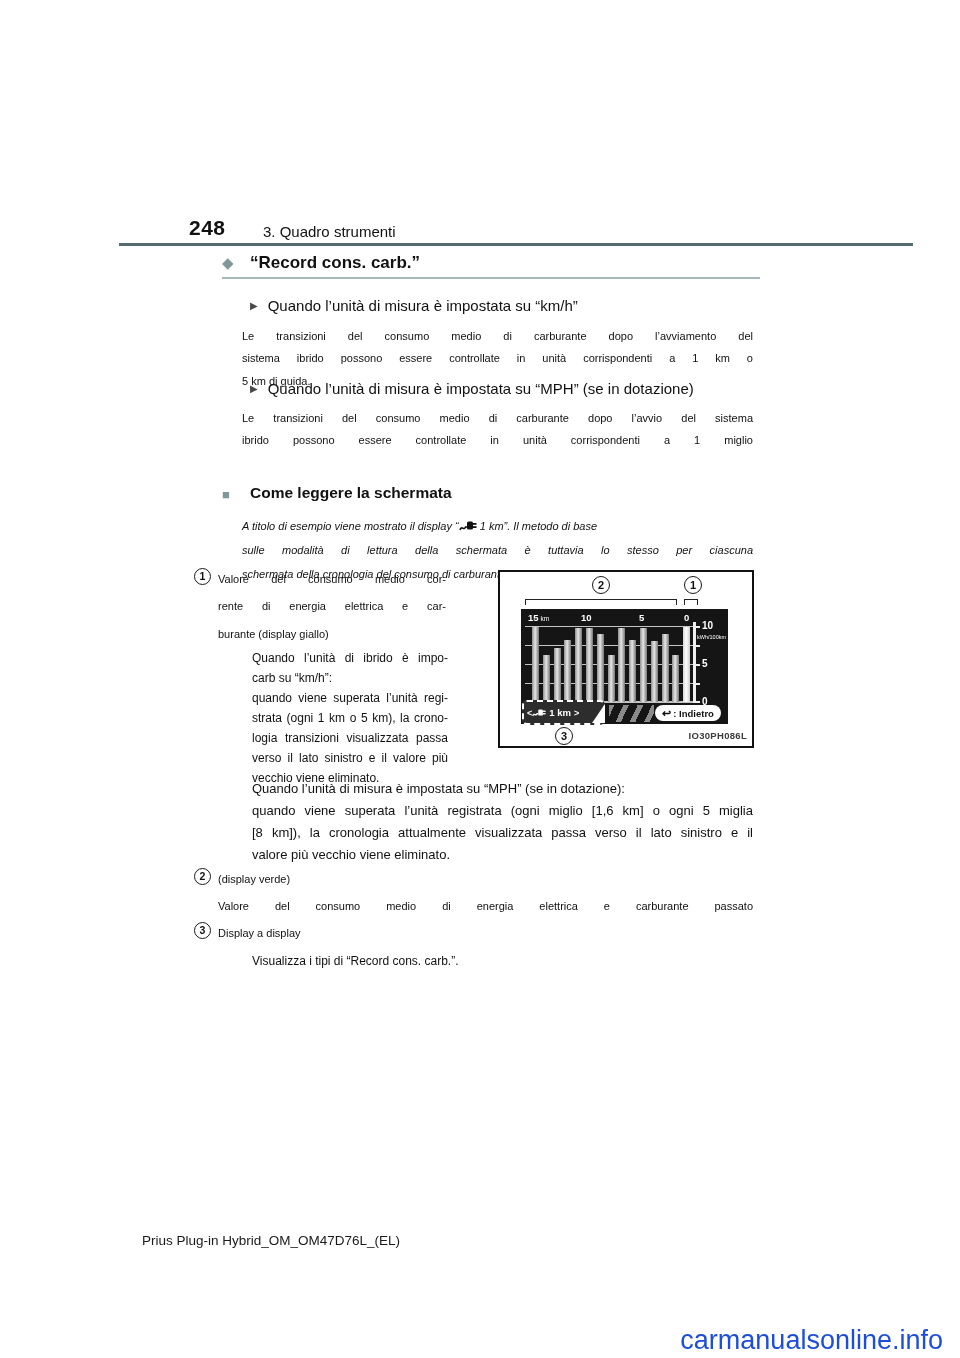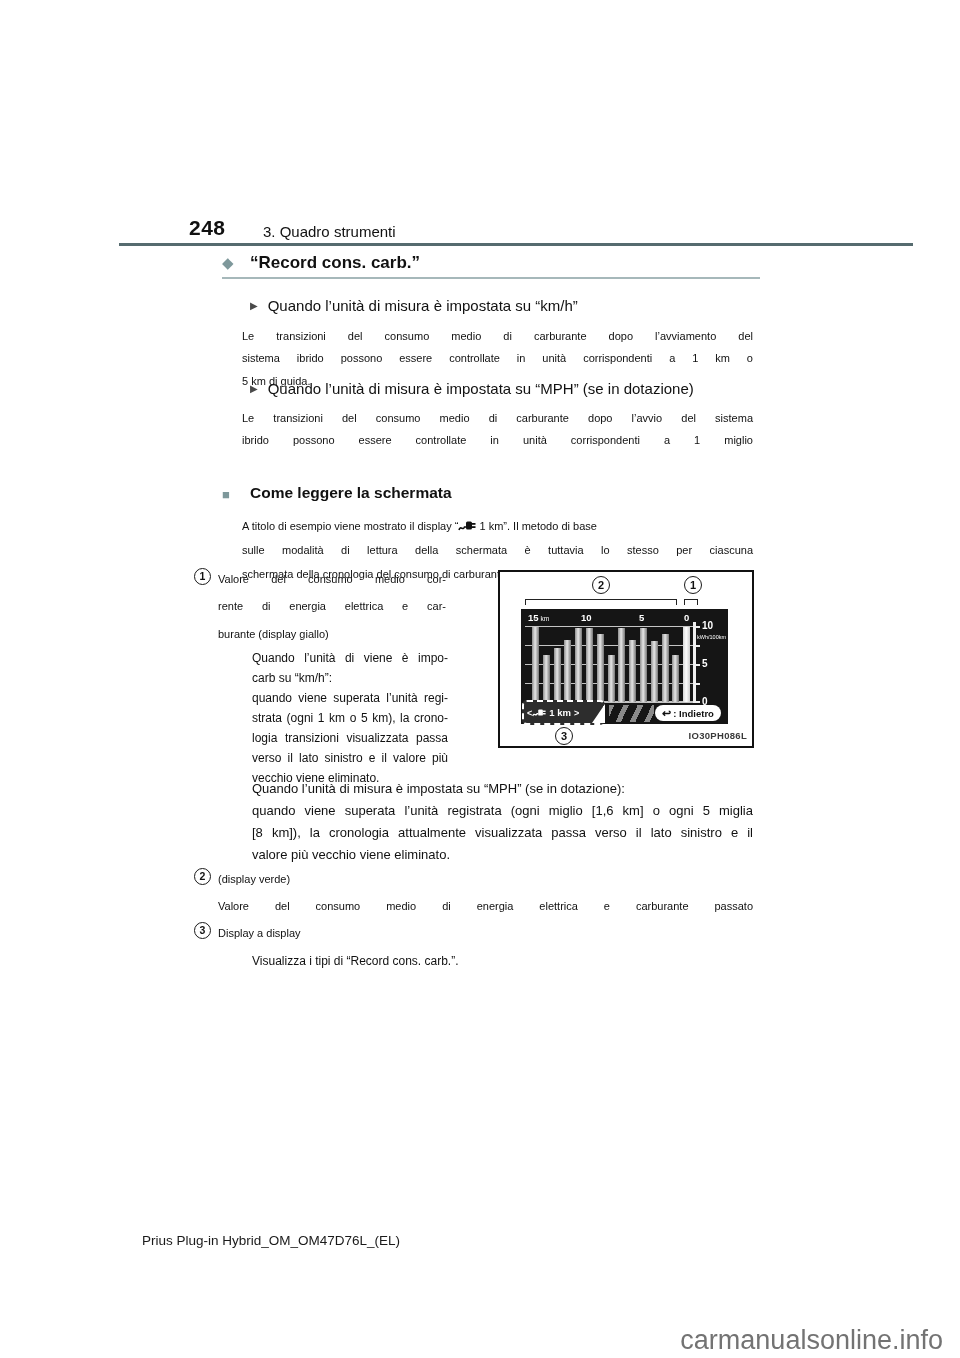--- a/index.html
+++ b/index.html
@@ -20,21 +20,21 @@
   
   .bullet{position:absolute;left:250px;width:505px;font-size:15px;}
   .tri{color:#4a4a4a;font-size:10px;vertical-align:2px;margin-right:10px;}
   .tri::before{content:"▶";}
 
   
   .tblock{position:absolute;font-size:11px;}
   .ln{white-space:normal;}
   .j{text-align:justify;text-align-last:justify;}
   .para{left:242px;width:511px;line-height:22.4px;}
-  .intro{left:242px;width:511px;line-height:24px;}
+  .intro{left:242px;width:511px;line-height:24px;font-style:italic;}
   .sq{position:absolute;left:222px;top:487px;font-size:13px;color:#7e989b;}
   .sq::before{content:"■";}
   .h2{position:absolute;left:250px;top:484px;font-size:15.5px;font-weight:bold;}
 
   .item-text{line-height:27.4px;}
   .small{font-size:12px;line-height:20px;}
   .mphnote{font-size:13px;line-height:22px;}
 
   .co{position:absolute;width:15px;height:15px;border:1.6px solid #1a1a1a;border-radius:50%;
       background:#fff;font-size:10.5px;line-height:15px;font-weight:bold;text-align:center;}
@@ -66,21 +66,21 @@
          background:repeating-linear-gradient(115deg,#8a8a8a 0 5px,transparent 5px 13px);}
   .backbtn{position:absolute;left:134px;top:96px;width:66px;height:16px;background:#fff;border-radius:8px;
            color:#111;font-size:9.5px;font-weight:bold;display:flex;align-items:center;justify-content:center;z-index:2;}
   .backbtn .bicon{font-size:11px;margin-right:2px;}
   .figcode{position:absolute;right:5px;top:158px;font-size:9.5px;font-weight:bold;color:#3a3a3a;letter-spacing:.3px;}
 
   .plug{display:inline-block;vertical-align:-2px;}
 
   
   .footer{position:absolute;left:142px;top:1233px;font-size:13.5px;color:#1a1a1a;}
-  .watermark{position:absolute;left:560px;top:1325px;width:383px;text-align:right;font-size:27px;color:#737373;}
+  .watermark{position:absolute;left:560px;top:1325px;width:383px;text-align:right;font-size:27px;color:#1d4ed8;}
 </style>
 </head>
 <body>
 
 <div class="page">
 
   <div class="pagenum">248</div>
   <div class="chapter">3. Quadro strumenti</div>
   <div class="toprule"></div>
 
@@ -121,21 +121,21 @@
       </div>
   </div>
 
   <div class="co" style="left:194px;top:568px">1</div>
   <div class="tblock item-text" style="left:218px;top:566px;width:228px">
       <div class="ln j">Valore del consumo medio cor-</div>
       <div class="ln j">rente di energia elettrica e car-</div>
       <div class="ln">burante (display giallo)</div>
     </div>
   <div class="tblock small" style="left:252px;top:648px;width:196px">
-      <div class="ln j">Quando l’unità di viene è impo-</div>
+      <div class="ln j">Quando l’unità di ibrido è impo-</div>
       <div class="ln">carb su “km/h”:</div>
       <div class="ln j">quando viene superata l’unità regi-</div>
       <div class="ln j">strata (ogni 1 km o 5 km), la crono-</div>
       <div class="ln j">logia transizioni visualizzata passa</div>
       <div class="ln j">verso il lato sinistro e il valore più</div>
       <div class="ln">vecchio viene eliminato.</div>
     </div>
 
   <div class="figure">
     <div class="fig-co" style="left:92px;top:4px">2</div>

